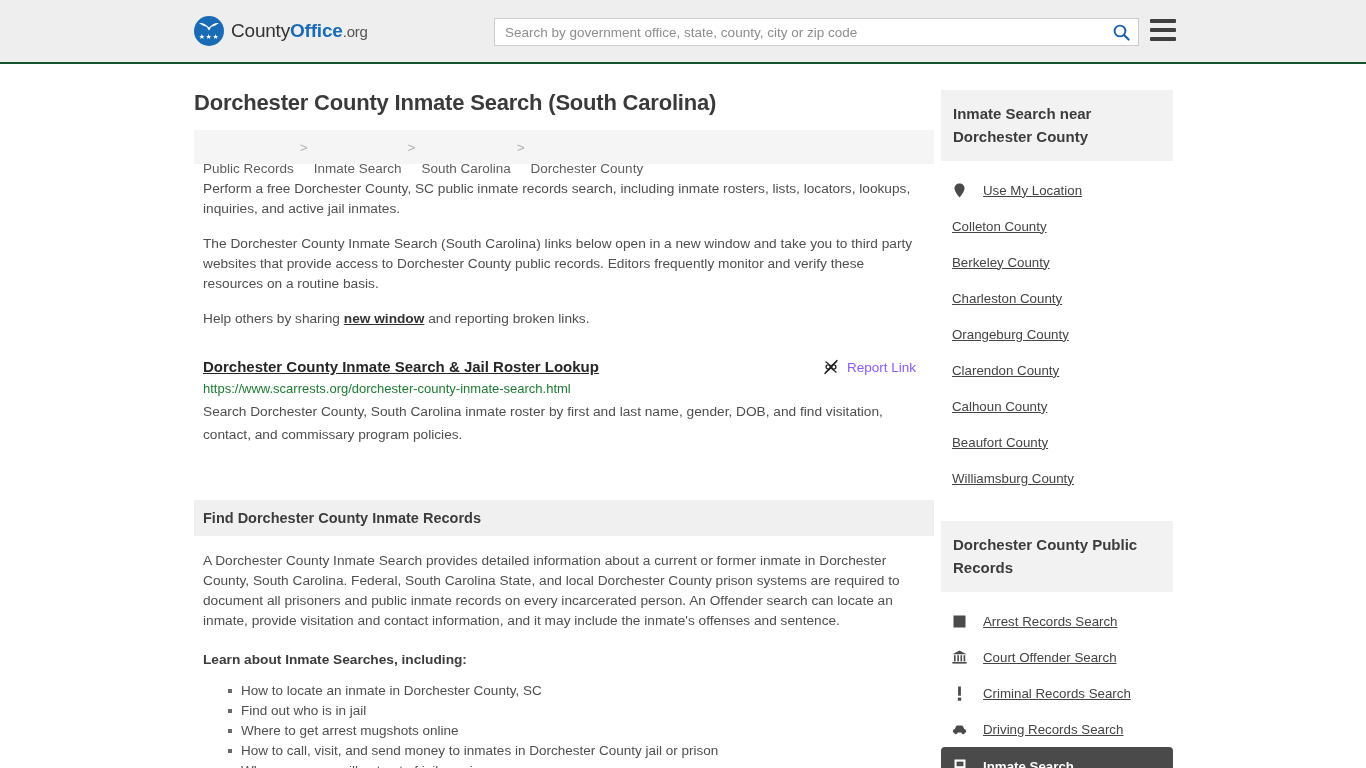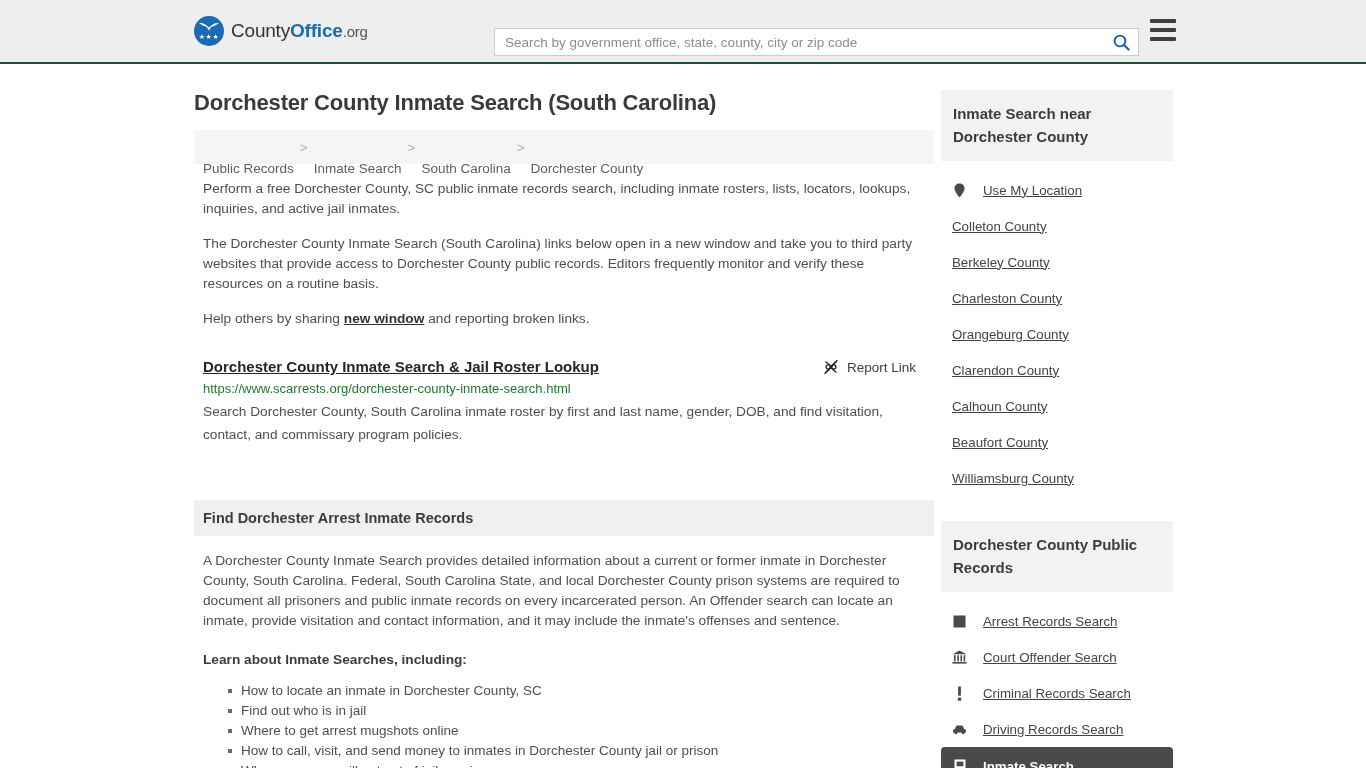--- a/index.html
+++ b/index.html
@@ -54,21 +54,21 @@
     letter-spacing: -0.2px;
     white-space: nowrap;
   }
   .logo-text .c1 { color: #333333; }
   .logo-text .c2 { color: #1a6bb5; font-weight: bold; }
   .logo-text .c3 { color: #555555; font-size: 15px; }
 
   .search-wrap {
     position: absolute;
     left: 494px;
-    top: 28px;
+    top: 18px;
     width: 645px;
     height: 28px;
     background: #ffffff;
     border: 1px solid #cccccc;
     display: flex;
     align-items: center;
   }
   .search-input {
     flex: 1;
     border: none;
@@ -172,21 +172,21 @@
     display: inline-block;
   }
   .report-link {
     position: absolute;
     right: 5px;
     top: 1px;
     display: flex;
     align-items: center;
     gap: 8px;
     font-size: 13.5px;
-    color: #404040;
+    color: #8b5cf6;
     cursor: pointer;
   }
   .result-url {
     font-size: 13px;
     color: #1f7a33;
     margin-top: 5px;
   }
   .result-desc {
     font-size: 13.7px;
     line-height: 23px;
@@ -339,21 +339,21 @@
           <circle cx="5.2" cy="8" r="2.1" fill="none" stroke="#222" stroke-width="1.3"></circle>
           <circle cx="10.8" cy="8" r="2.1" fill="none" stroke="#222" stroke-width="1.3"></circle>
           <line x1="2" y1="14.4" x2="14" y2="1.6" stroke="#222" stroke-width="1.4" stroke-linecap="round"></line>
         </svg>
         <span>Report Link</span>
       </div>
       <div class="result-url">https://www.scarrests.org/dorchester-county-inmate-search.html</div>
       <div class="result-desc">Search Dorchester County, South Carolina inmate roster by first and last name, gender, DOB, and find visitation, contact, and commissary program policies.</div>
     </div>
 
-    <div class="section-head">Find Dorchester Arrest Inmate Records</div>
+    <div class="section-head">Find Dorchester County Inmate Records</div>
 
     <p class="body-p">A Dorchester County Inmate Search provides detailed information about a current or former inmate in Dorchester County, South Carolina. Federal, South Carolina State, and local Dorchester County prison systems are required to document all prisoners and public inmate records on every incarcerated person. An Offender search can locate an inmate, provide visitation and contact information, and it may include the inmate's offenses and sentence.</p>
 
     <div class="learn-head">Learn about Inmate Searches, including:</div>
 
     <ul class="bullets">
       <li>How to locate an inmate in Dorchester County, SC</li>
       <li>Find out who is in jail</li>
       <li>Where to get arrest mugshots online</li>
       <li>How to call, visit, and send money to inmates in Dorchester County jail or prison</li>

